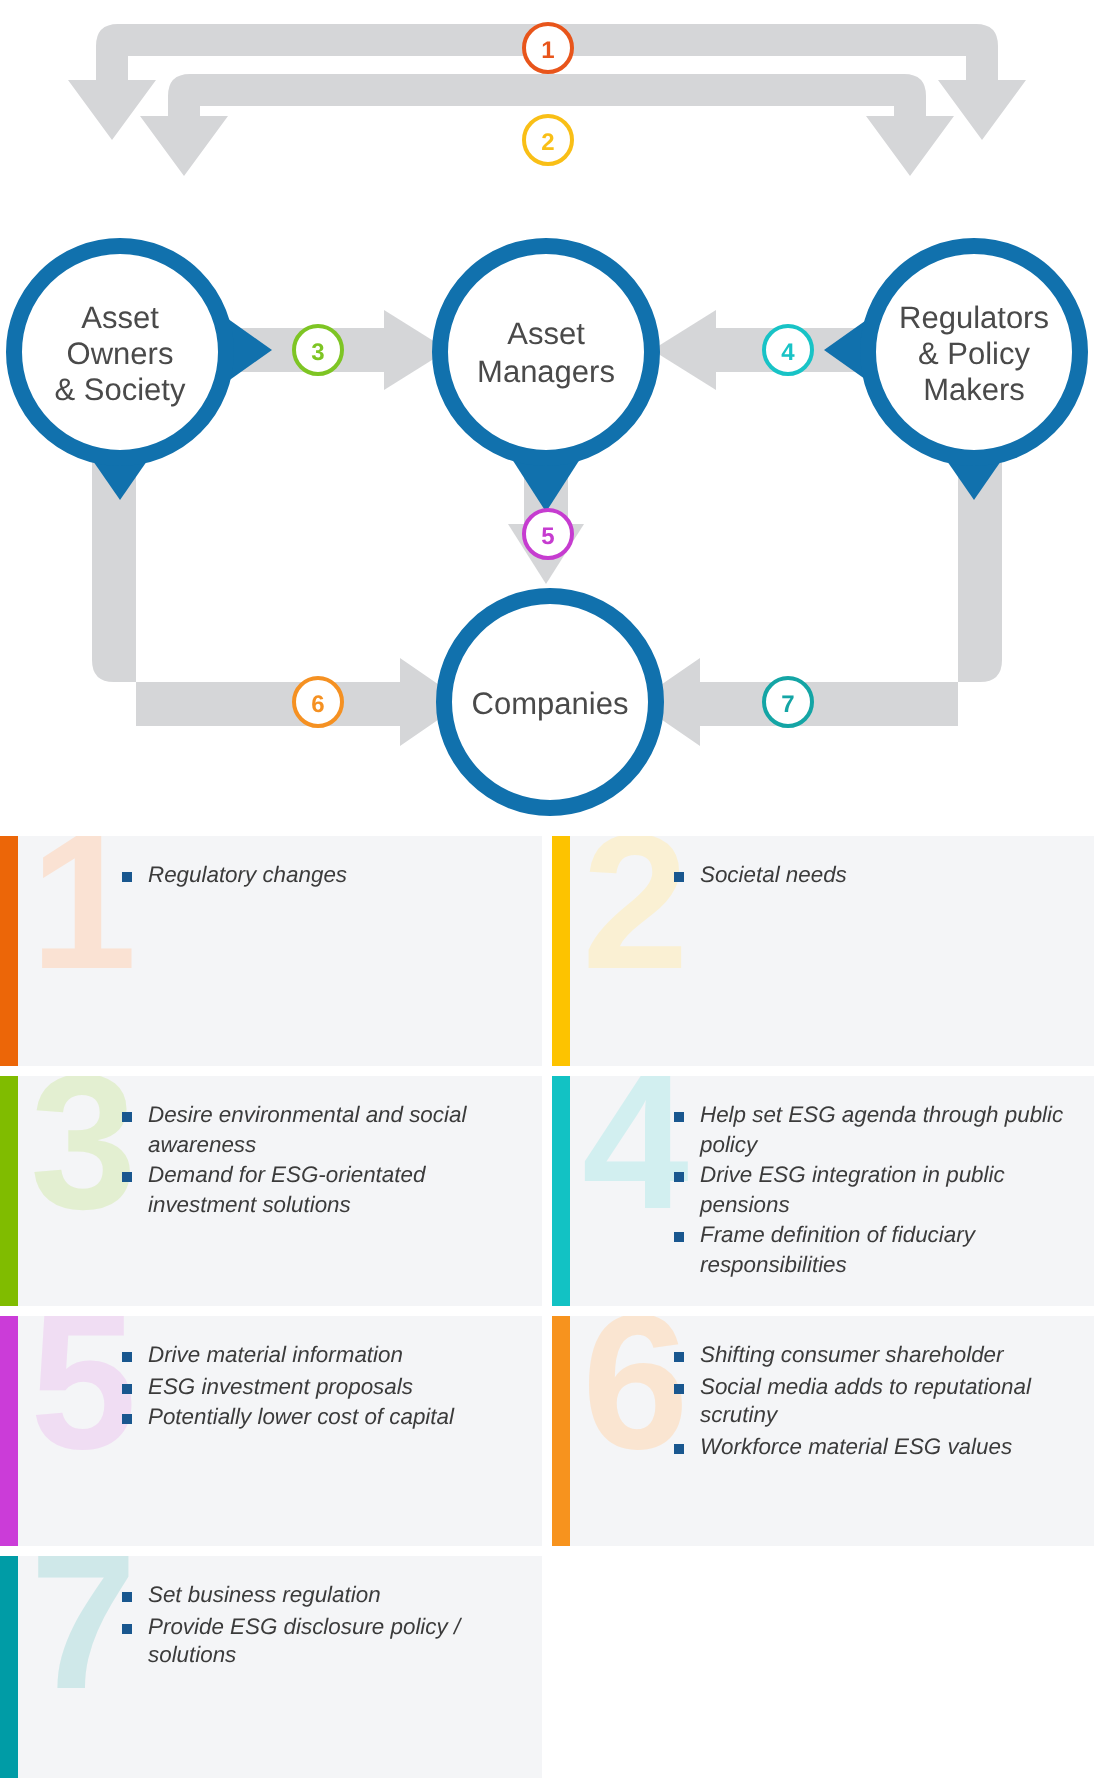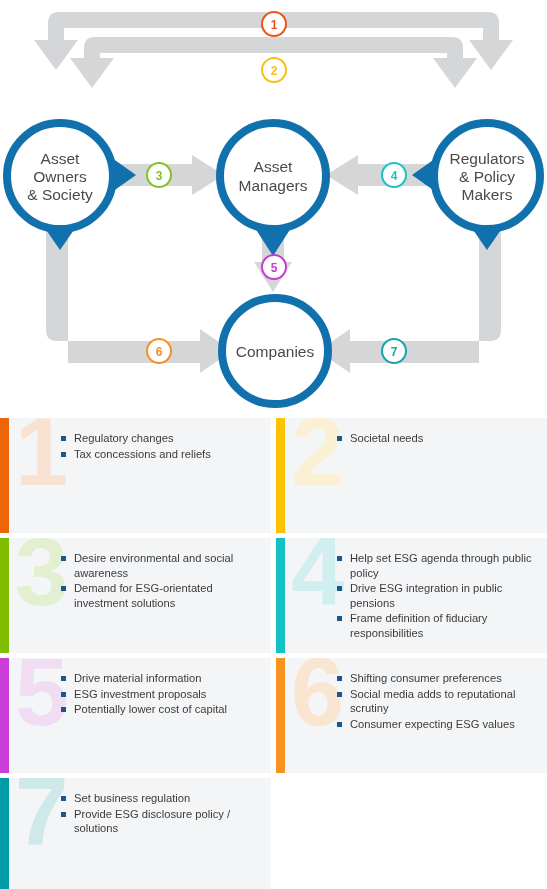--- a/index.html
+++ b/index.html
@@ -40,20 +40,21 @@
     font-size: 96px;
     font-weight: 700;
     line-height: 1;
     letter-spacing: -2px;
     user-select: none;
   }
   ul.points {
     position: absolute;
     left: 52px; top: 13px; right: 8px;
     list-style: none;
+    font-style: italic;
   }
   ul.points li {
     position: relative;
     padding-left: 13px;
     font-size: 11.2px;
     line-height: 14.6px;
     color: #3b3b3b;
     margin-bottom: 1px;
   }
   ul.points li::before {
@@ -179,21 +180,20 @@
   </div>
 
   <div id="legend">
 
     <div class="card">
       <div class="bar" style="background: rgb(236, 102, 8);"></div>
       <div class="card-body">
         <div class="ghost" style="color: rgb(250, 226, 211);">1</div>
         <ul class="points">
           <li>Regulatory changes</li>
-          <li>Tax concessions and reliefs</li>
         </ul>
       </div>
     </div>
 
     <div class="card">
       <div class="bar" style="background: rgb(253, 195, 0);"></div>
       <div class="card-body">
         <div class="ghost" style="color: rgb(250, 240, 211);">2</div>
         <ul class="points">
           <li>Societal needs</li>
@@ -234,23 +234,23 @@
           <li>Potentially lower cost of capital</li>
         </ul>
       </div>
     </div>
 
     <div class="card">
       <div class="bar" style="background: rgb(247, 147, 30);"></div>
       <div class="card-body">
         <div class="ghost" style="color: rgb(250, 229, 209);">6</div>
         <ul class="points">
-          <li>Shifting consumer preferences</li>
+          <li>Shifting consumer shareholder</li>
           <li>Social media adds to reputational scrutiny</li>
-          <li>Consumer expecting ESG values</li>
+          <li>Workforce material ESG values</li>
         </ul>
       </div>
     </div>
 
     <div class="card">
       <div class="bar" style="background: rgb(0, 156, 166);"></div>
       <div class="card-body">
         <div class="ghost" style="color: rgb(207, 232, 233);">7</div>
         <ul class="points">
           <li>Set business regulation</li>

